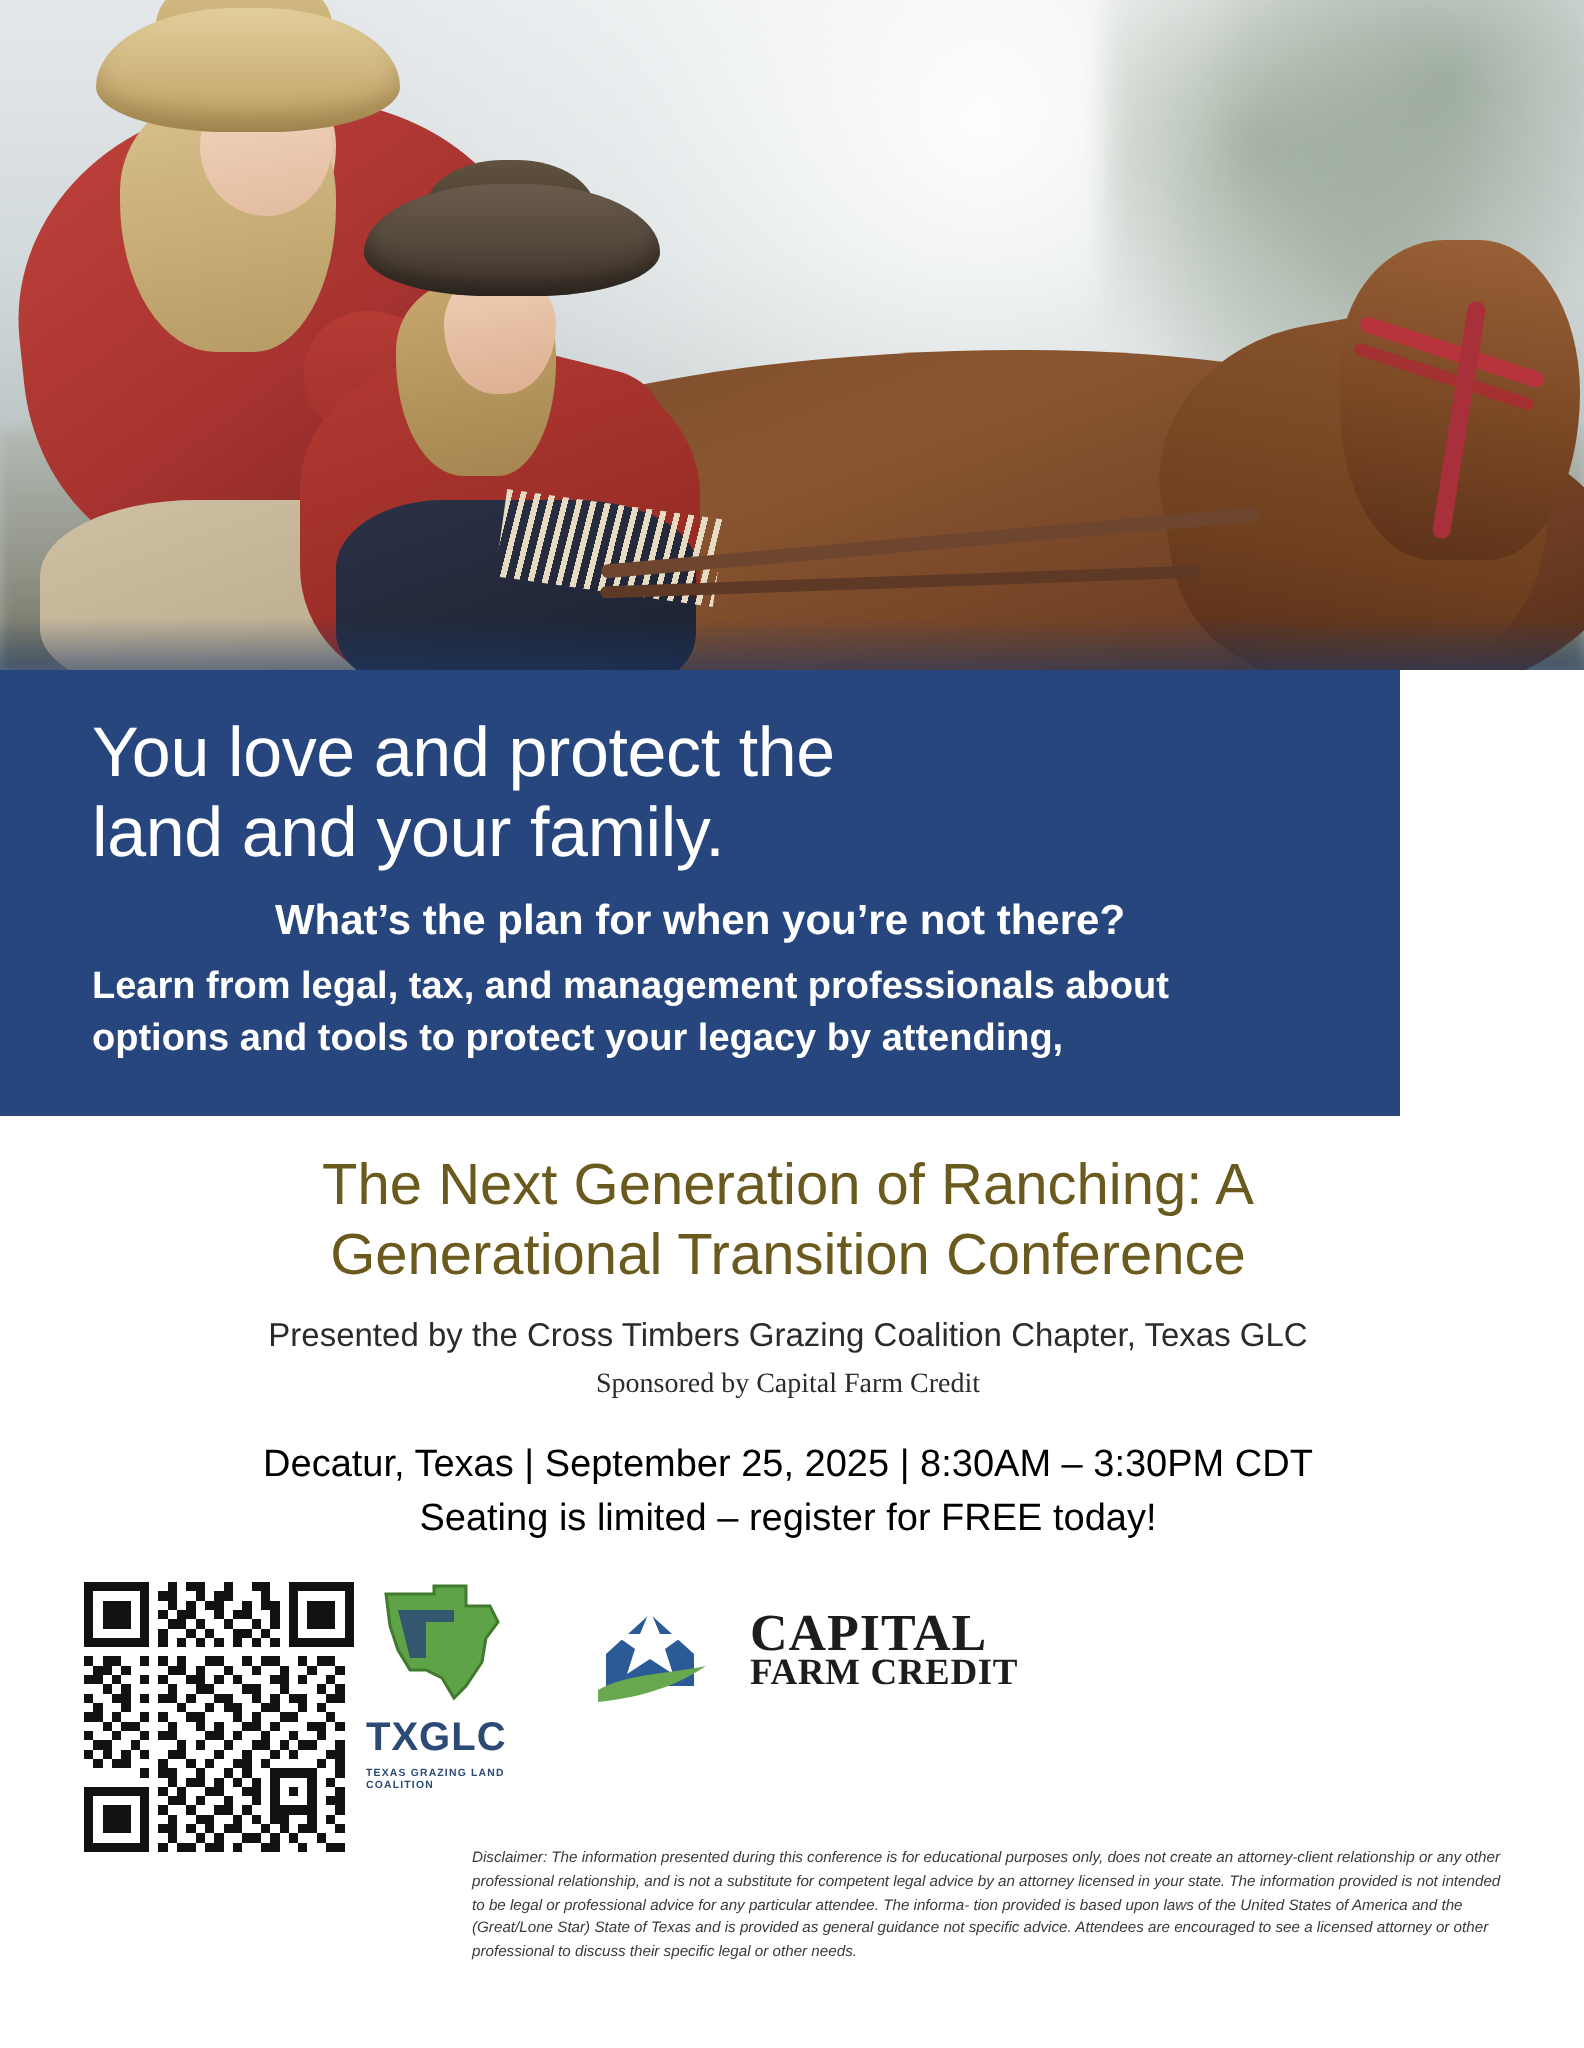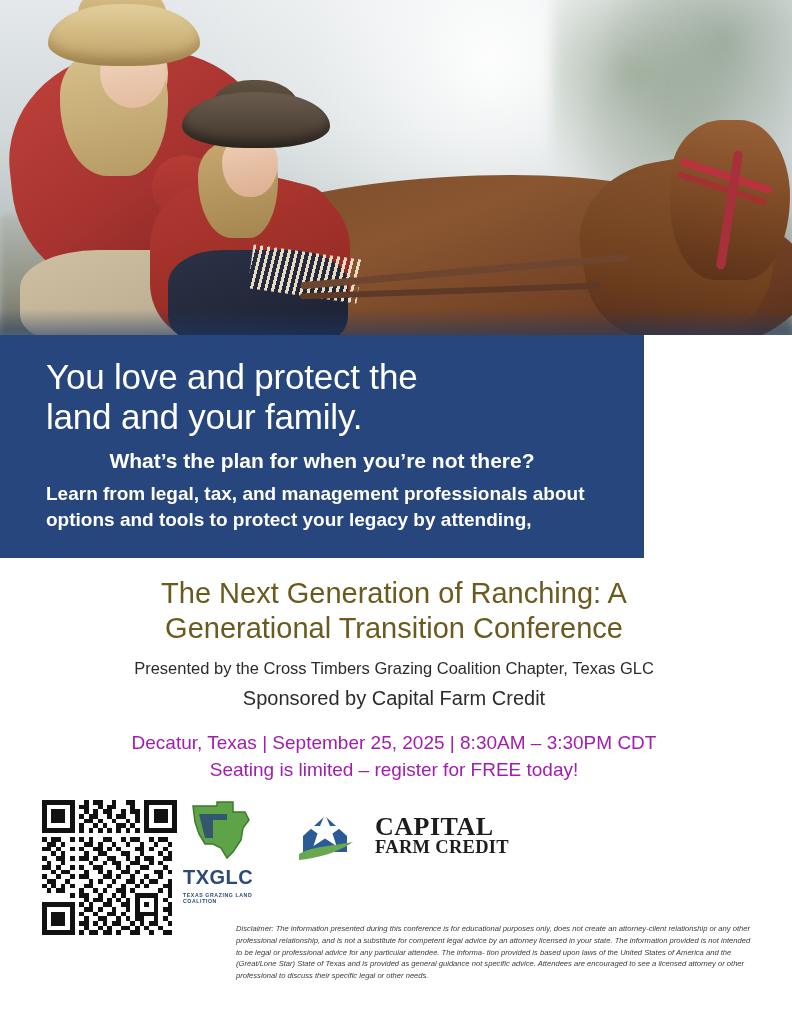--- a/index.html
+++ b/index.html
@@ -282,21 +282,21 @@
     bottom: 0;
     width: 792px;
     height: 26px;
     background: linear-gradient(180deg, rgba(28,58,105,0) 0%, rgba(28,58,105,0.55) 100%);
     z-index: 7;
   }
 
   
   .blue-band {
     position: relative;
-    width: 644px;
+    width: 700px;
     background: #26467d;
     color: #ffffff;
     padding: 22px 46px 26px 46px;
     box-sizing: border-box;
   }
   .headline {
     font-size: 35px;
     line-height: 1.13;
     font-weight: 400;
     letter-spacing: -0.2px;
@@ -341,26 +341,27 @@
     white-space: pre-line;
   }
   .presented {
     color: #2b2b2b;
     font-size: 16.5px;
     line-height: 1.6;
     margin: 0;
   }
   .sponsored {
     color: #2b2b2b;
-    font-size: 20px;
+    font-size: 14px;
     line-height: 1.6;
     margin: 0 0 16px 0;
+    font-family: Liberation Serif, serif;
   }
   .logistics {
-    color: #a21caf;
+    color: #000000;
     font-size: 19px;
     line-height: 1.35;
     margin: 3px 0 16px 0;
   }
   .logistics div {
     margin-bottom: 1px;
   }
 
   
   .bottom-row {

